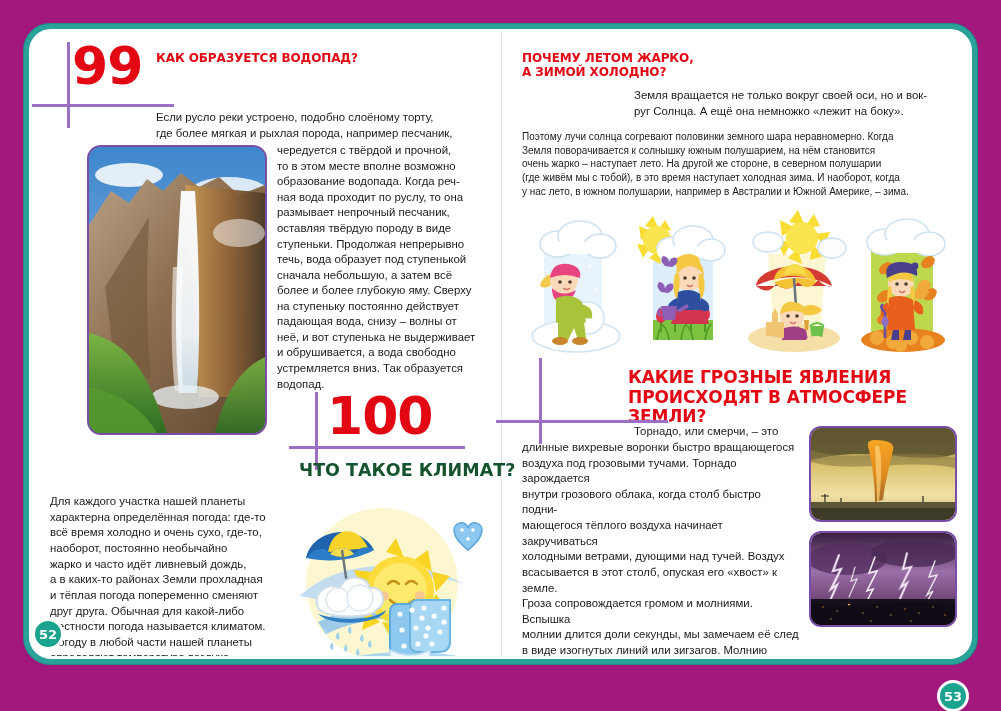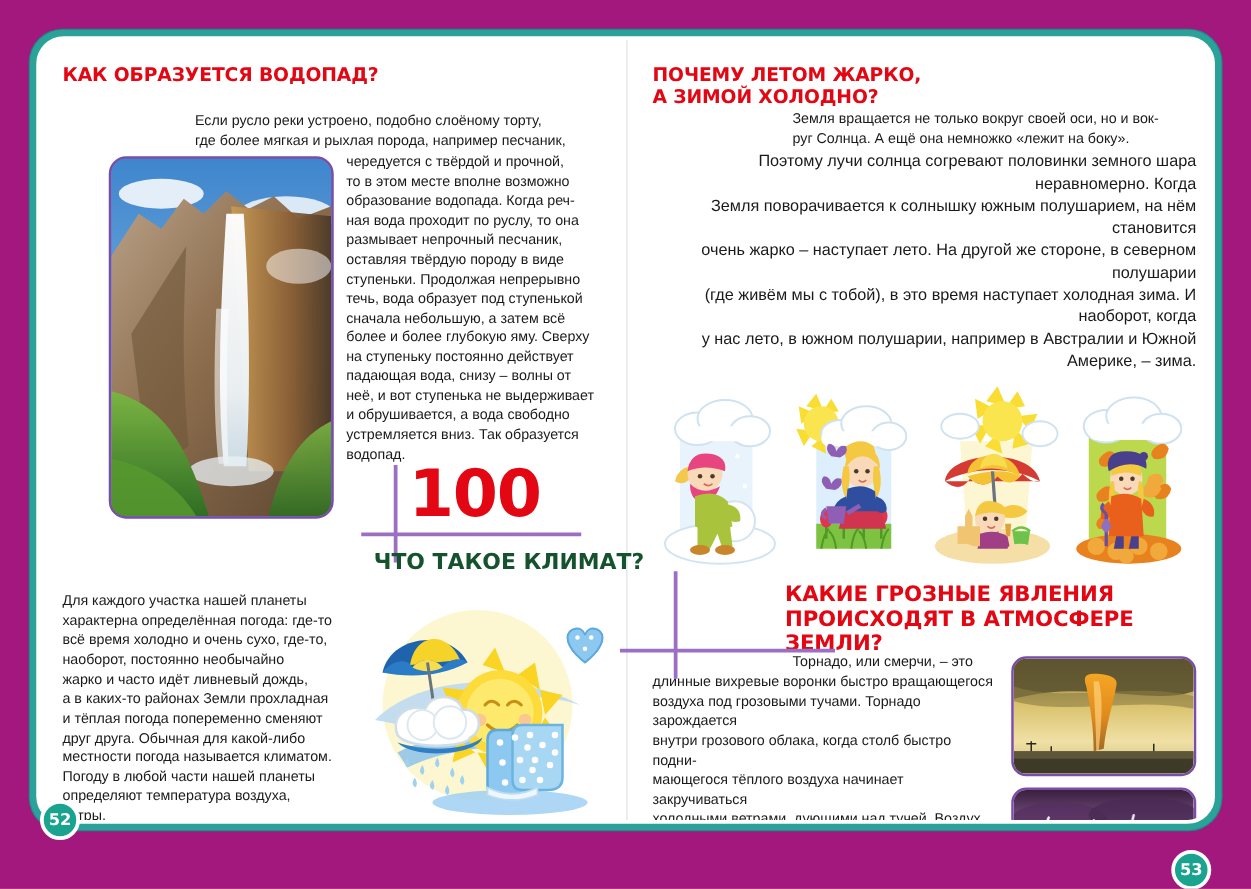--- a/index.html
+++ b/index.html
@@ -111,21 +111,21 @@
     color: #e30613;
     line-height: 1;
     z-index: 2;
   }
   .artnum.wide { font-size: 50px; left: 18px; }
 
   .title {
     flex: 1 1 auto;
     padding-top: 4px;
     font-family: "DejaVu Sans", sans-serif;
-    font-size: 15px;
+    font-size: 12px;
     font-weight: 700;
     line-height: 1.14;
     color: #e30613;
     text-transform: uppercase;
     letter-spacing: -0.1px;
   }
   .title.small { font-size: 17px; }
 
   
   .sec99-lead {
@@ -198,26 +198,25 @@
   
   .sec101-lead {
     margin-left: 112px;
     margin-top: -14px;
     font-size: 11.4px;
     line-height: 1.365;
     white-space: pre-line;
     color: #1a1a1a;
   }
   .sec101-body {
-    margin-top: 1px;
-    font-size: 13px;
+    margin-top: 11px;
+    font-size: 10px;
     line-height: 1.365;
     white-space: pre-line;
     color: #1a1a1a;
-    text-align: right;
   }
   .seasons {
     display: flex;
     justify-content: space-between;
     align-items: flex-end;
     margin-top: 10px;
     height: 150px;
   }
   .season { position: relative; width: 108px; height: 150px; }
 
@@ -261,39 +260,44 @@
     border: 3px solid #ffffff;
     color: #ffffff;
     font-family: "DejaVu Sans", sans-serif;
     font-size: 13px;
     font-weight: 700;
     display: flex;
     align-items: center;
     justify-content: center;
     z-index: 30;
   }
-  .pagenum-left  { left: 32px;  top: 640px; }
+  .pagenum-left  { left: 32px;  top: 618px; }
   .pagenum-right { right: 32px; top: 680px; }
 
   svg { display: block; }
 </style>
 </head>
 <body>
 
 <div class="spread">
 
   <div class="page-frame">
     <div class="page-frame-inner">
       <div class="page-white">
 
         <div class="spine"></div>
 
         <div class="page page-left">
 
           <div class="article-head">
+            <div class="num-wrap">
+              <div class="cross-v"></div>
+              <div class="cross-h cross-h-short"></div>
+              <div class="artnum">99</div>
+            </div>
             <div class="title">КАК ОБРАЗУЕТСЯ ВОДОПАД?</div>
           </div>
 
           <div class="sec99-lead">Если русло реки устроено, подобно слоёному торту,
 где более мягкая и рыхлая порода, например песчаник,</div>
 
           <div class="sec99-flow">
             <div class="photo-waterfall">
               <svg width="176" height="286" viewBox="0 0 176 286" preserveAspectRatio="none" aria-hidden="true">
                 <defs>

